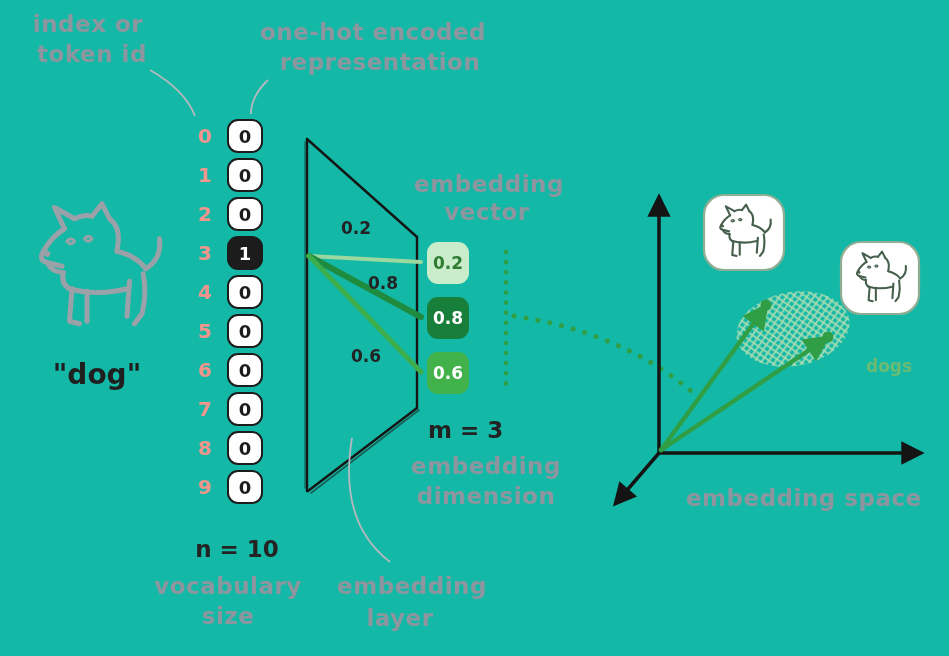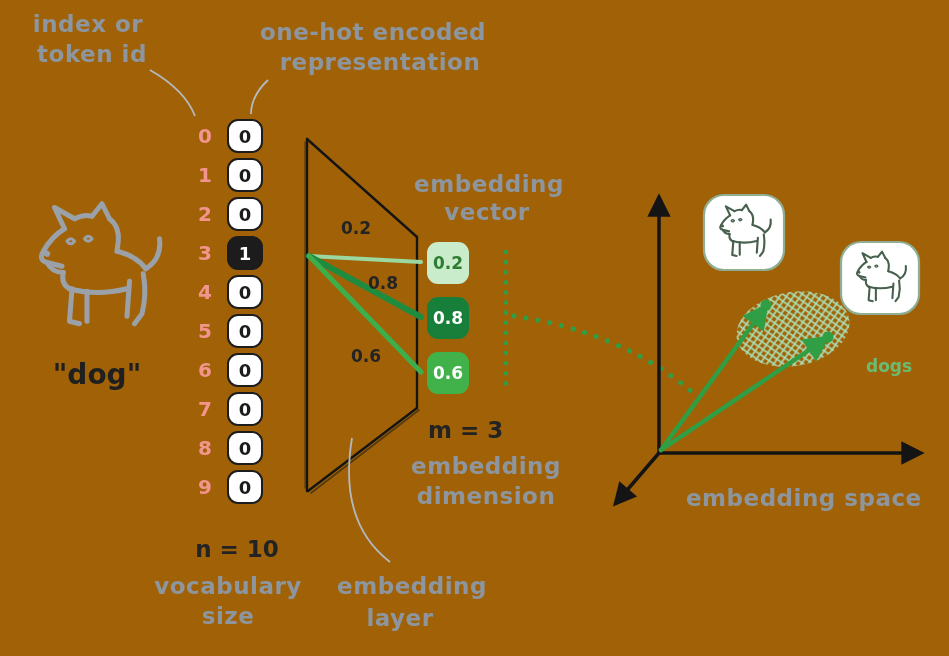--- a/index.html
+++ b/index.html
@@ -1,17 +1,17 @@
 <!DOCTYPE html>
 <html><head>
 <meta charset="utf-8">
 <style>
   html,body { margin:0; padding:0; background:#ffffff; }
   .stage {
-    width:949px; height:656px; position:relative; background:#a16207;
+    width:949px; height:656px; position:relative; background:#14b8a6;
     font-family:"DejaVu Sans", sans-serif; overflow:hidden;
   }
   svg { display:block; }
   text { font-family:"DejaVu Sans", sans-serif; }
   .lbl      { fill:#8d969e; font-size:23px; font-weight:600; letter-spacing:.5px; }
   .lbl-sm   { fill:#6cbb72; font-size:17px; font-weight:600; }
   .idx      { fill:#f2958d; font-size:20px; font-weight:700; }
   .cellval  { fill:#1c1c1c; font-size:18px; font-weight:700; }
   .cellval-hot { fill:#ffffff; font-size:18px; font-weight:700; }
   .eq       { fill:#232323; font-size:23px; font-weight:700; }

